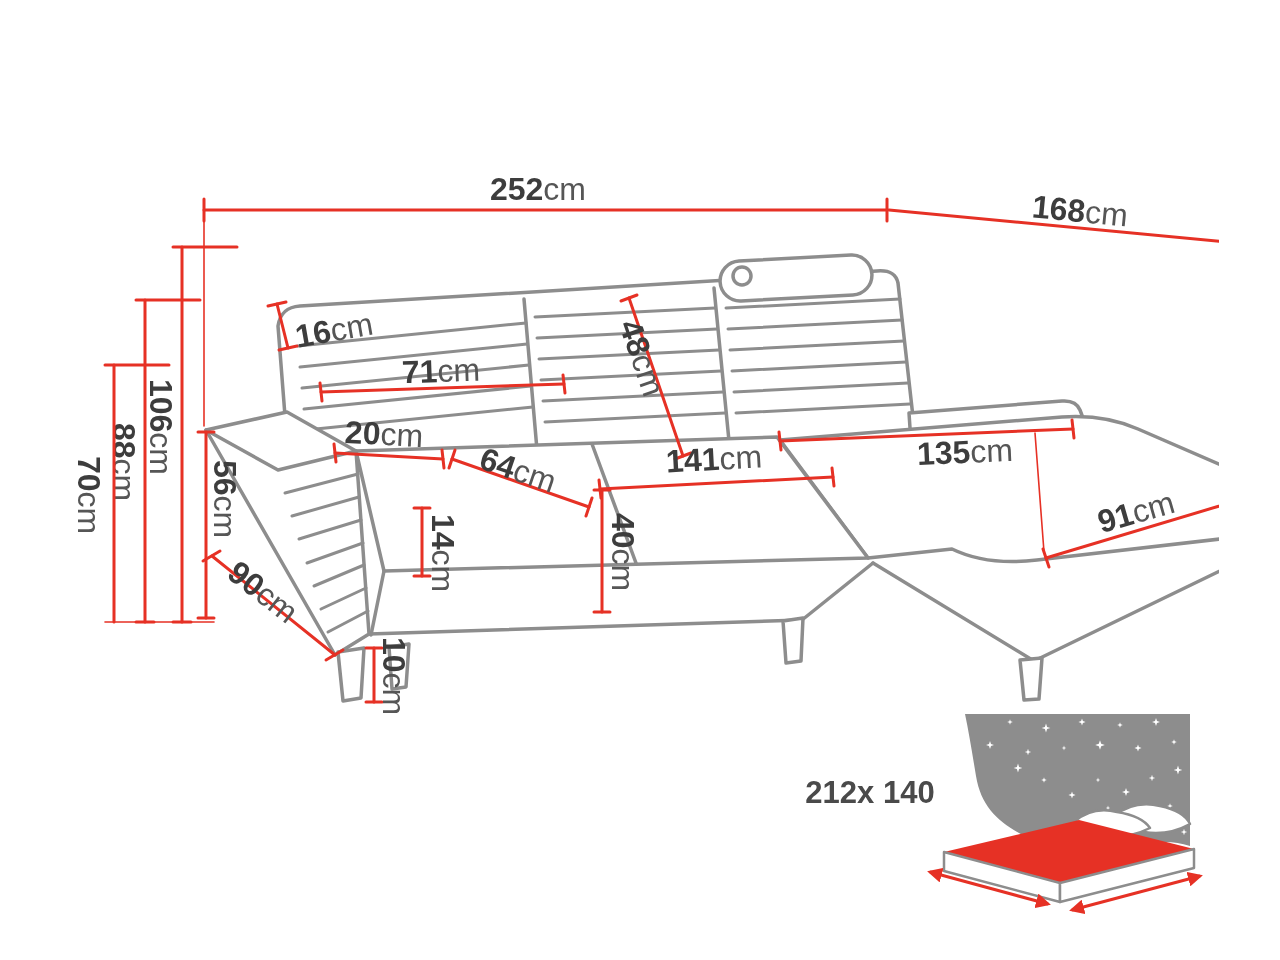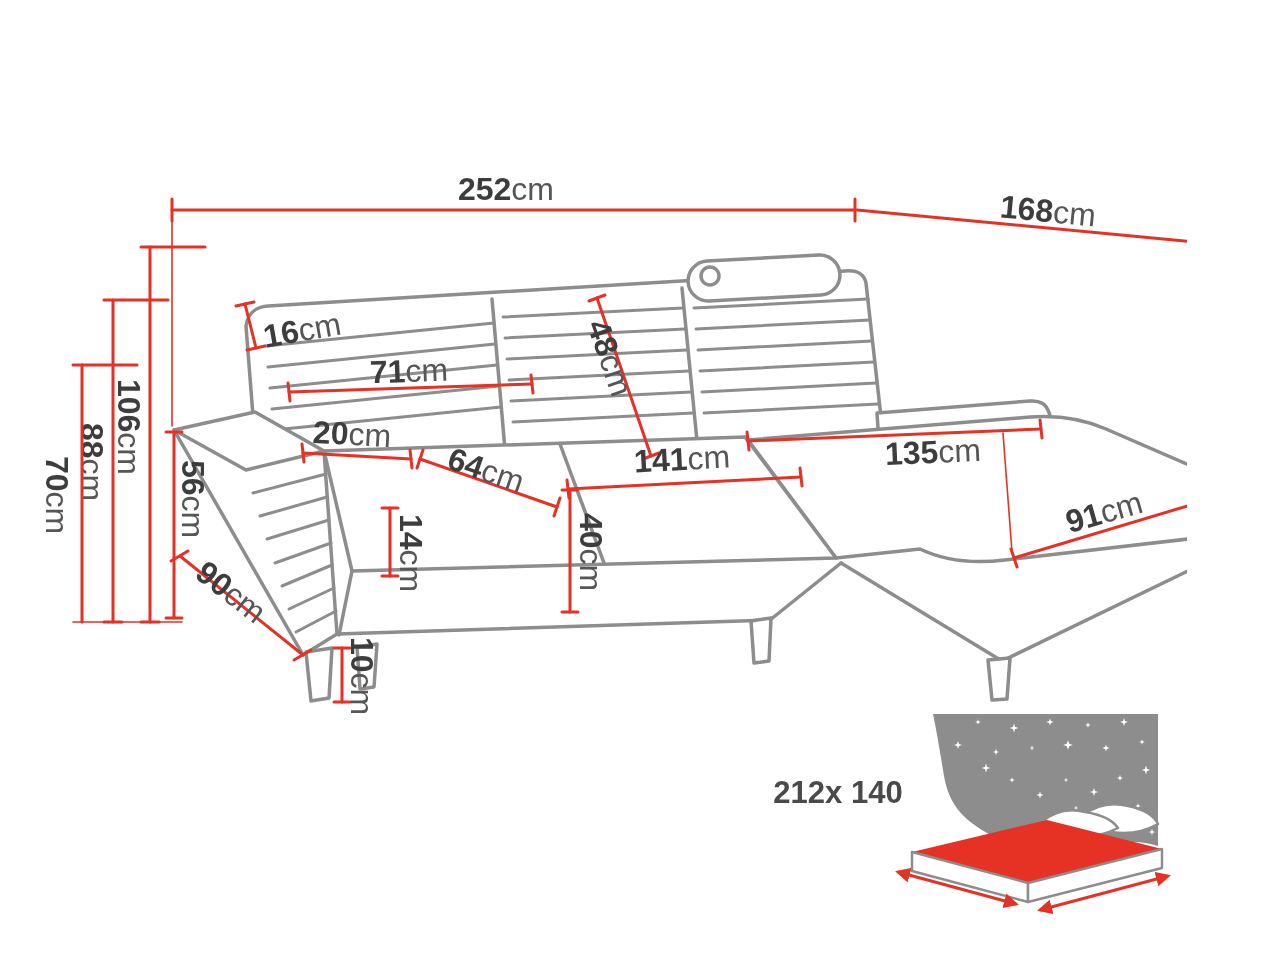--- a/index.html
+++ b/index.html
@@ -1,17 +1,17 @@
 <!DOCTYPE html>
 <html><head>
 <meta charset="utf-8">
 <style>
   html,body{margin:0;padding:0;background:#ffffff;}
   .page{position:relative;width:1187px;height:960px;background:#ffffff;border-radius:12px;overflow:hidden;
-        font-family:"Liberation Sans",sans-serif;}
+        font-family:"Liberation Sans",sans-serif;padding-left:32px;}
   .page svg{display:block;}
   .dim-label{font-family:"Liberation Sans",sans-serif;font-size:32px;font-weight:700;fill:#3d3d3d;
              text-anchor:middle;dominant-baseline:central;stroke:none;}
   .dim-label .unit{font-weight:400;fill:#565656;}
   .sleep-label{font-family:"Liberation Sans",sans-serif;font-size:31px;font-weight:700;fill:#4a4a4a;
                text-anchor:middle;dominant-baseline:central;stroke:none;}
   .thin{stroke-width:1.6;}
 </style>
 </head>
 <body>

